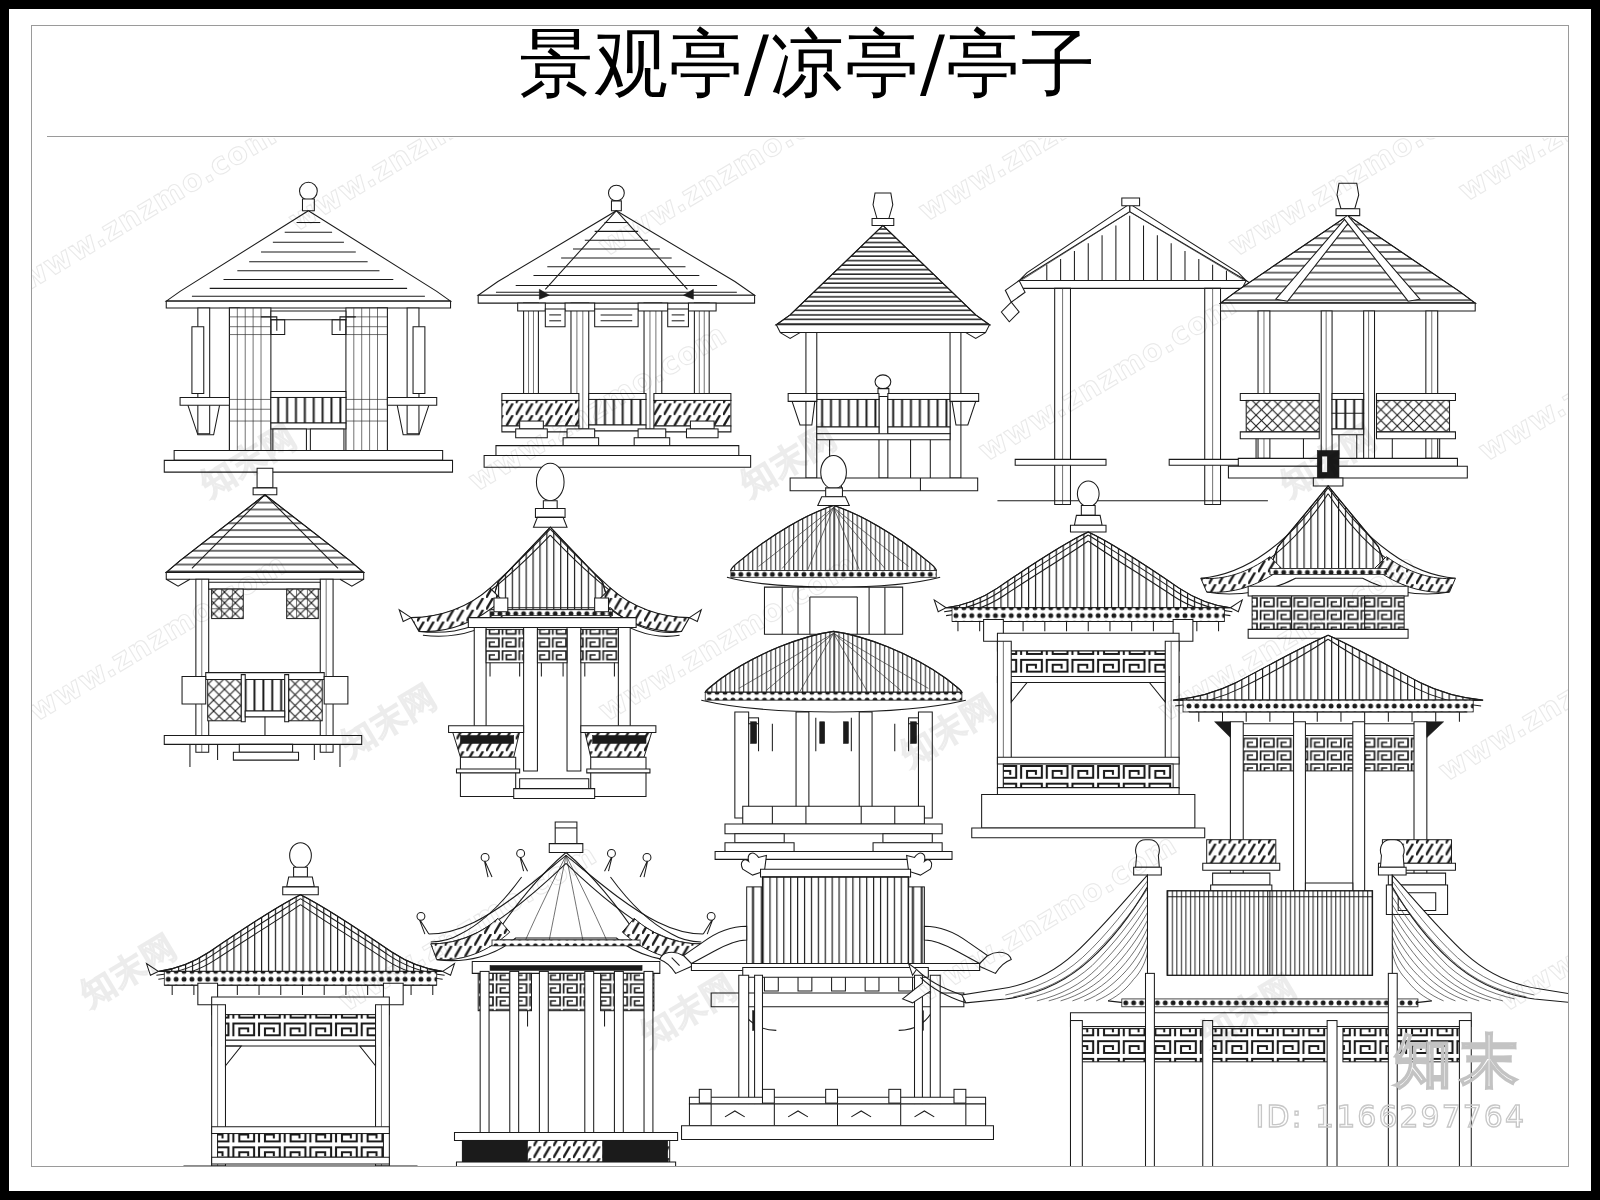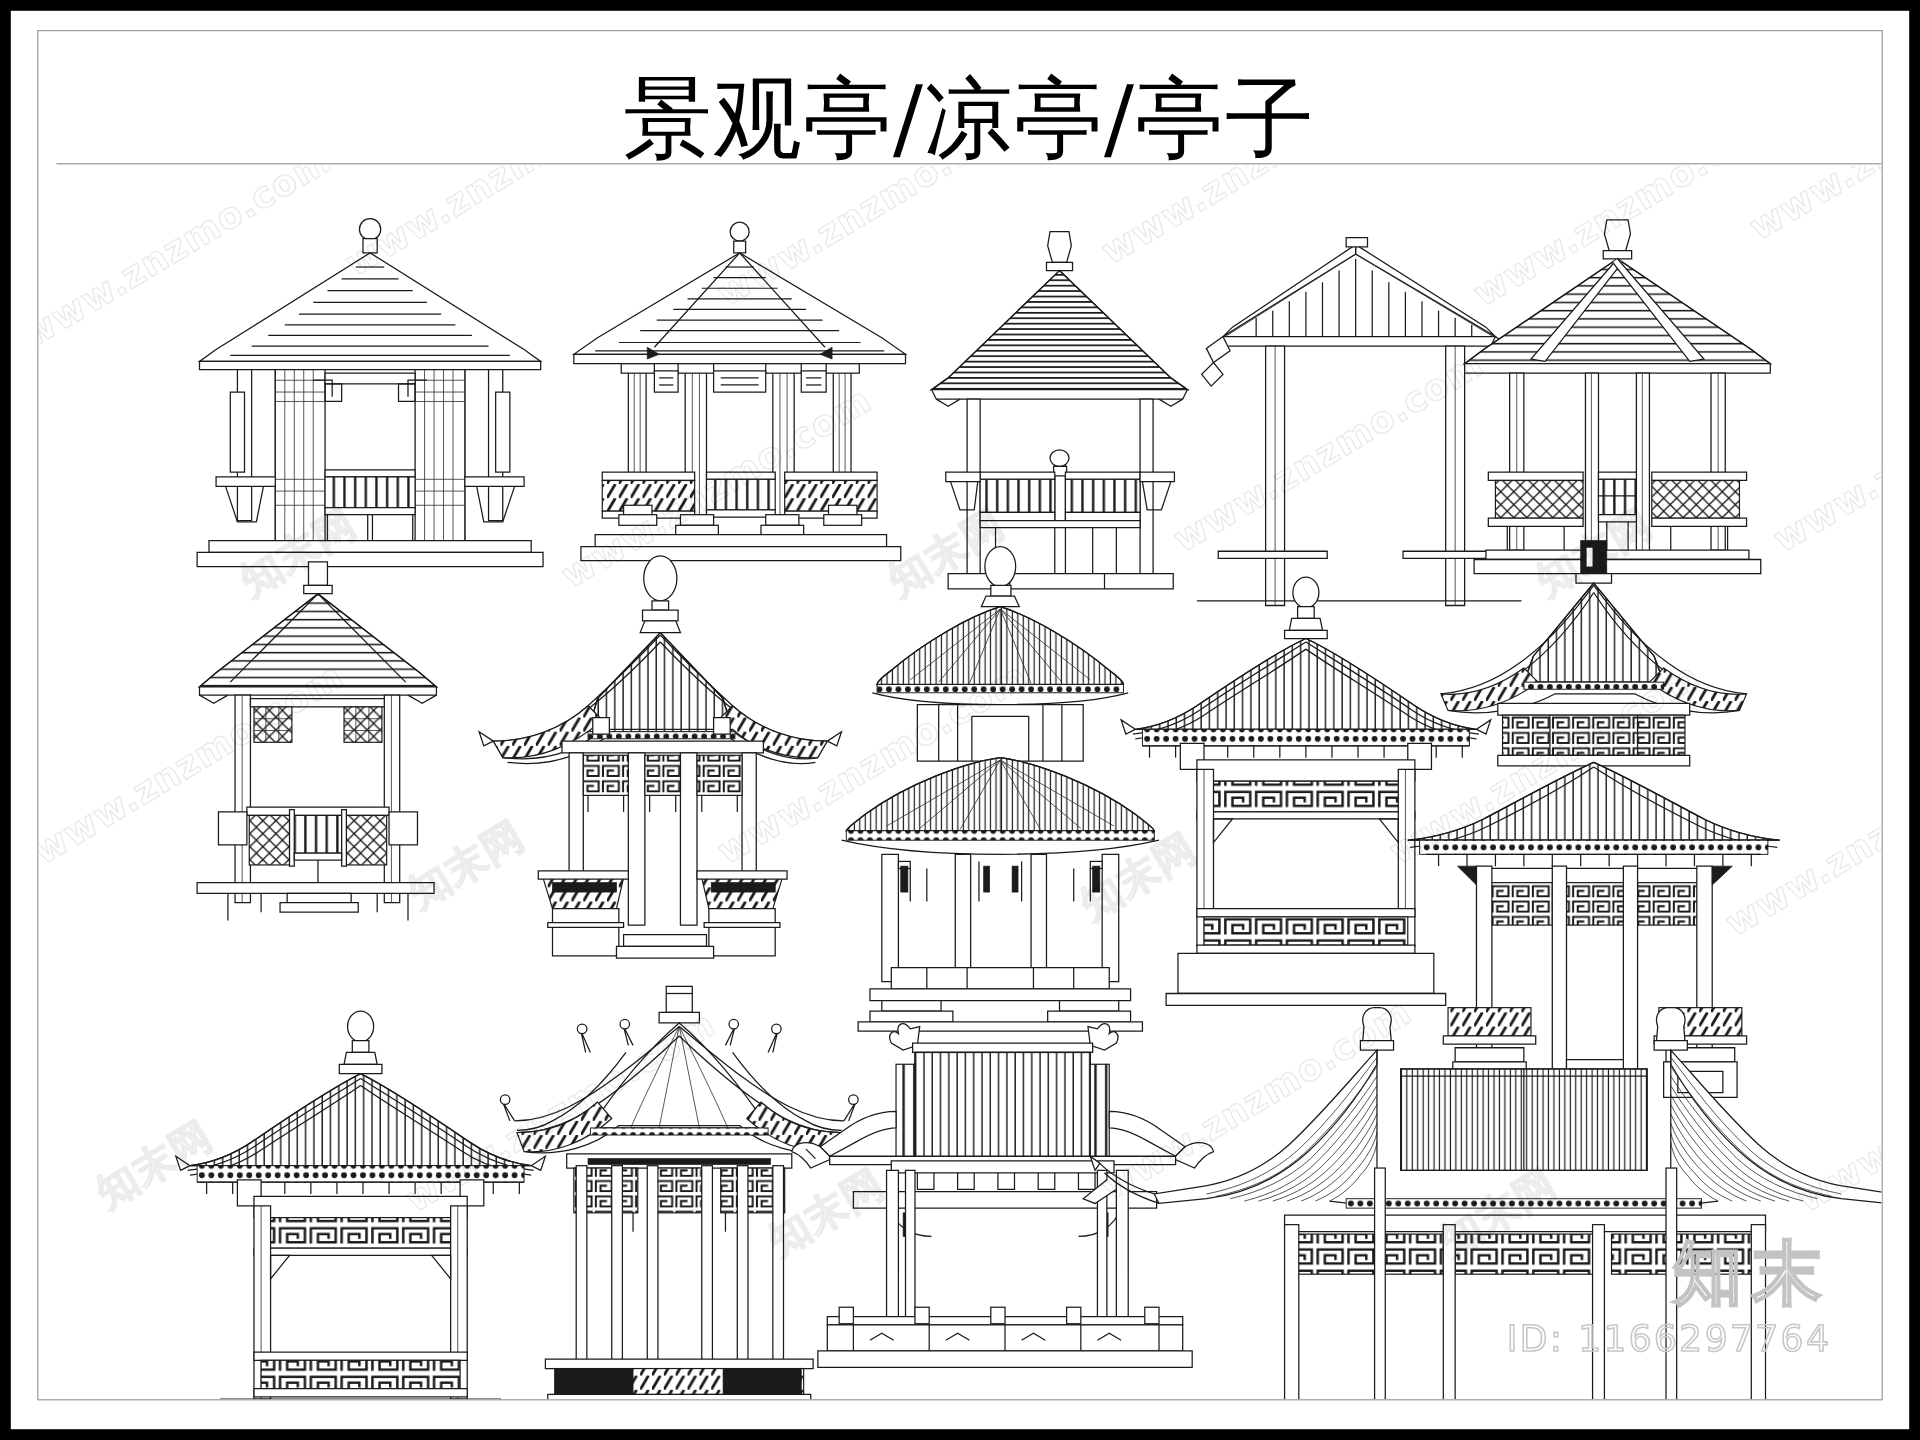--- a/index.html
+++ b/index.html
@@ -38,21 +38,21 @@
 
   
   #title-band {
     position: absolute;
     left: 15px;
     top: 0;
     right: 0;
     height: 111px;
     border-bottom: 1.4px solid #9a9a9a;
     display: flex;
-    align-items: flex-end;
+    align-items: flex-start;
     justify-content: center;
     box-sizing: border-box;
   }
   #title-text {
     font-family: "DejaVu Serif", "Liberation Serif", serif;
     font-size: 74px;
     line-height: 1;
     letter-spacing: 1px;
     color: #000000;
     white-space: nowrap;

